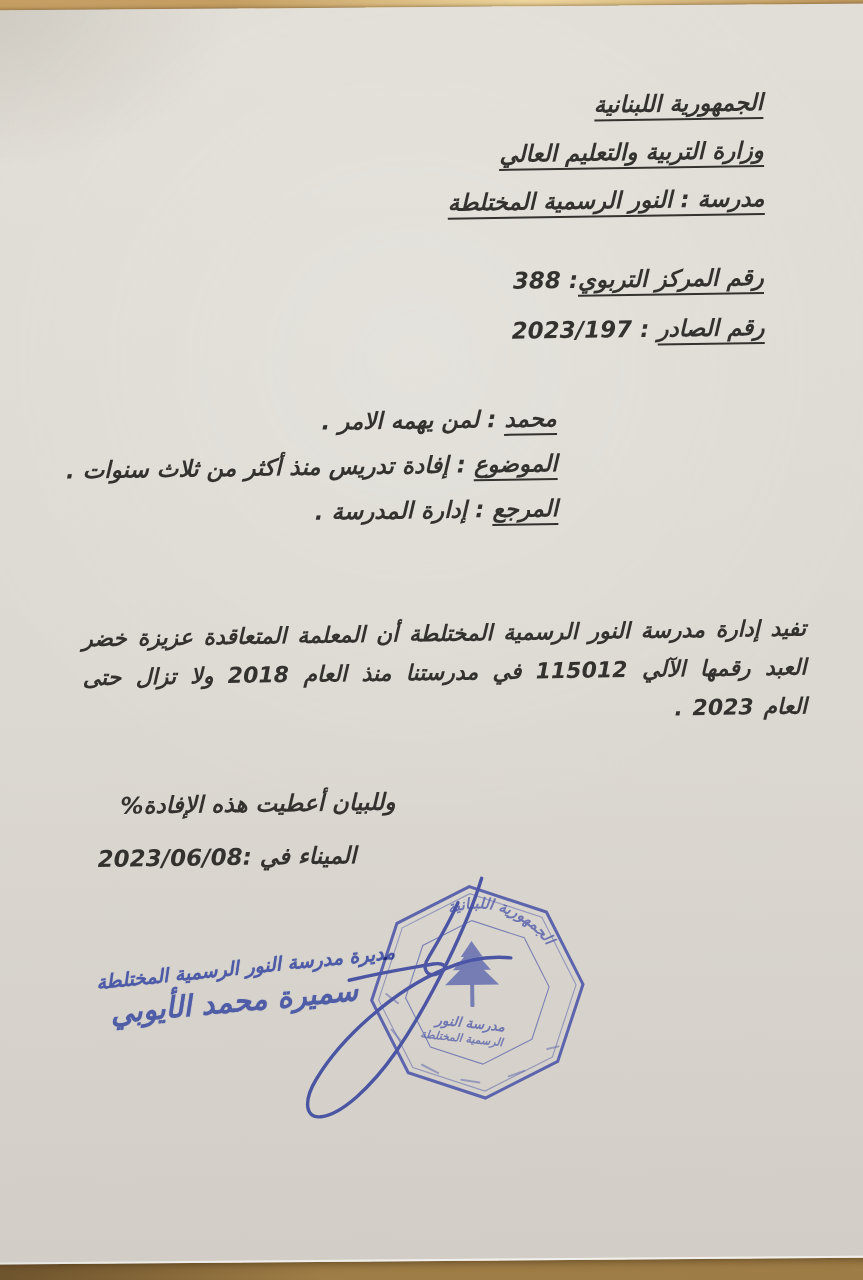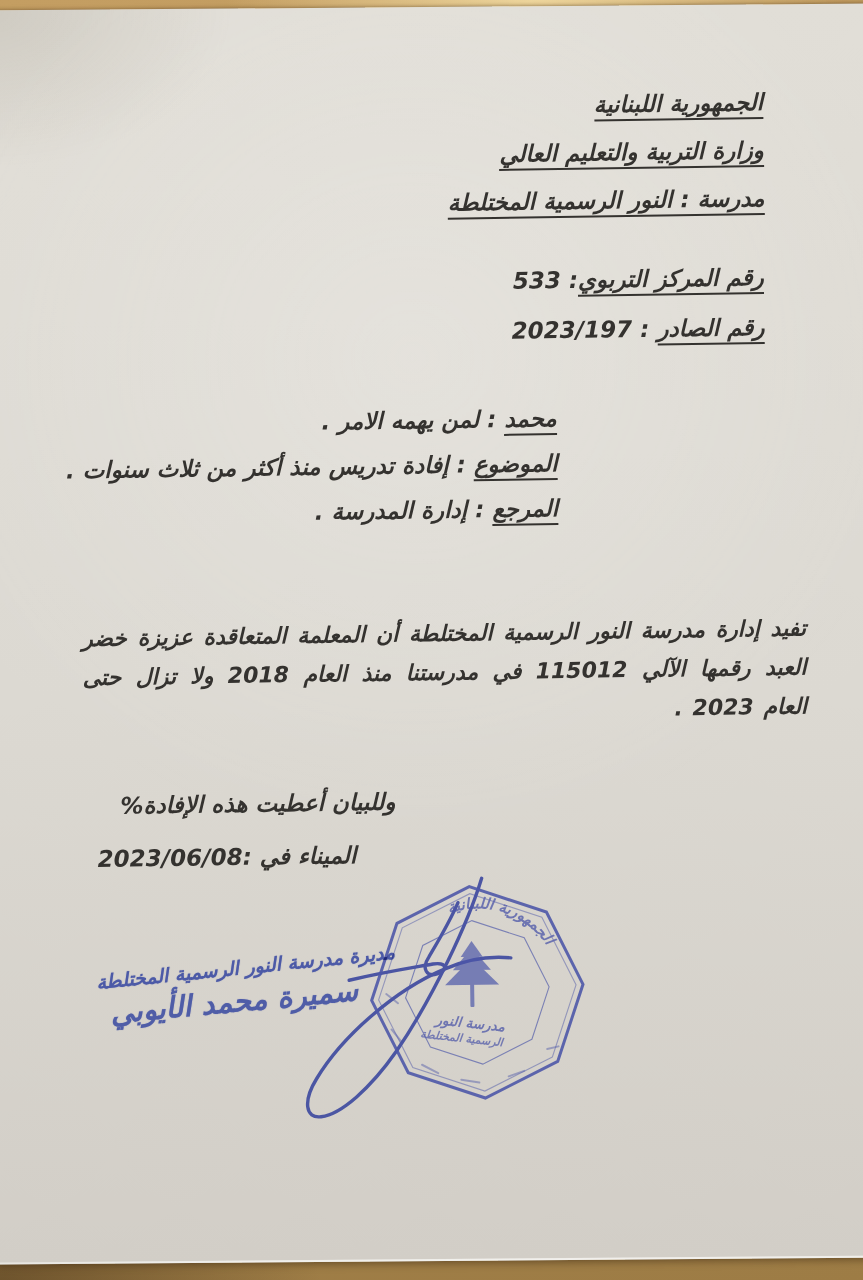--- a/index.html
+++ b/index.html
@@ -56,21 +56,21 @@
     <div class="content">
 
       <div class="blk hdr">
         <div><span class="u">الجمهورية اللبنانية</span></div>
         <div><span class="u">وزارة التربية والتعليم العالي</span></div>
         <div><span class="u">مدرسة : النور الرسمية المختلطة</span></div>
       </div>
 
       <div class="blk refs">
         <div>
-          <span class="u">رقم المركز التربوي</span><span>: 533</span>
+          <span class="u">رقم المركز التربوي</span><span>: 388</span>
         </div>
         <div>
           <span class="u">رقم الصادر</span><span> : 2023/197</span>
         </div>
       </div>
 
       <div class="blk meta">
         <div>
           <span class="u">محمد</span><span> : لمن يهمه الامر .</span>
         </div>

